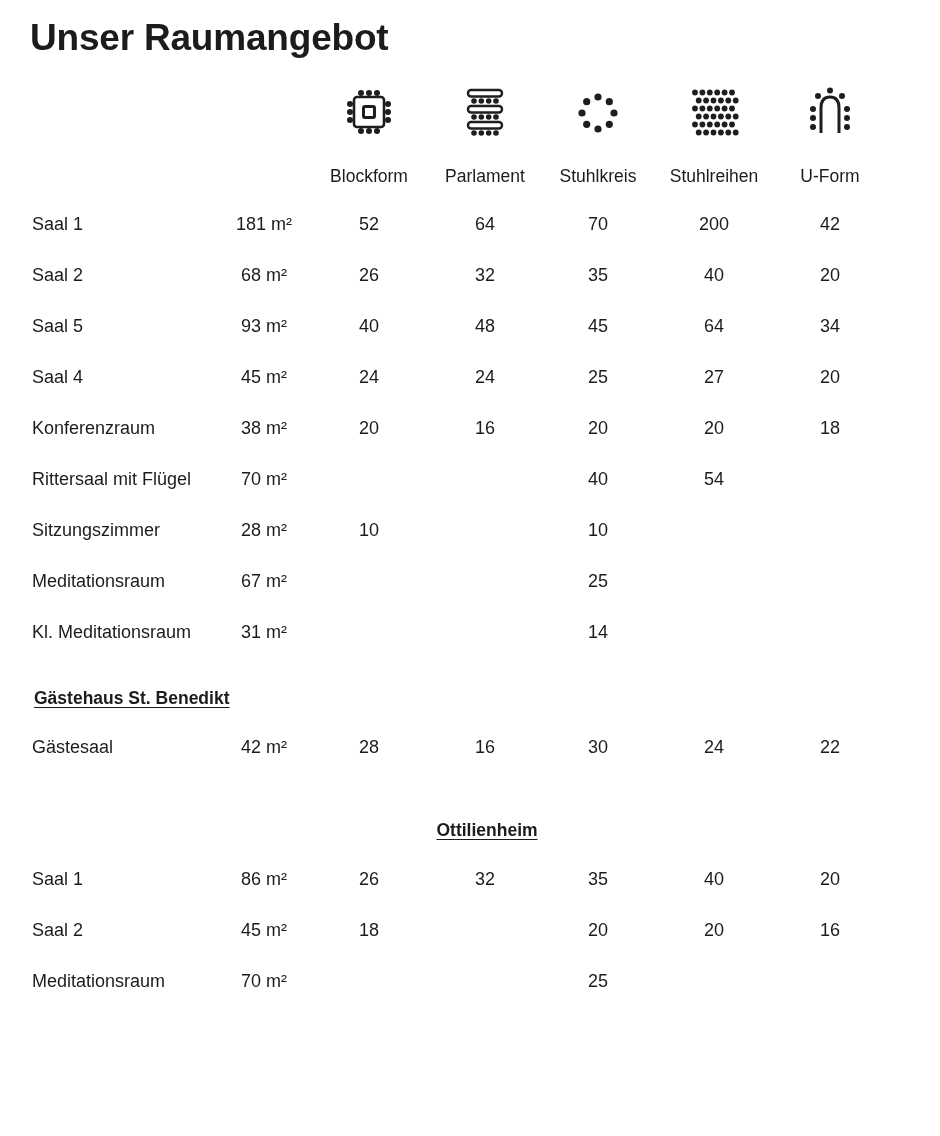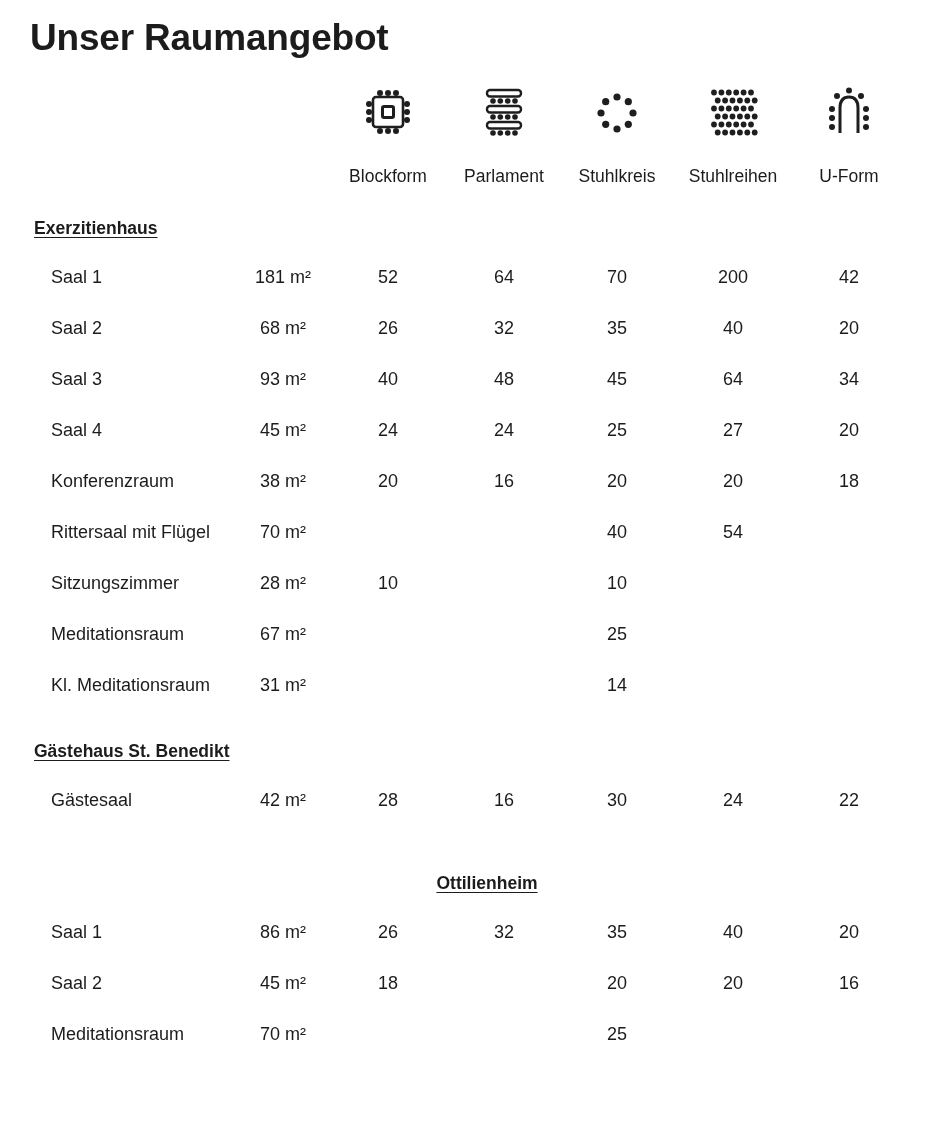--- a/index.html
+++ b/index.html
@@ -13,21 +13,21 @@
   .page-title{
     margin:22px 0 0 30px;
     font-size:37px;
     line-height:32px;
     font-weight:bold;
     letter-spacing:-0.2px;
   }
   .grid{
     display:grid;
     grid-template-columns:186px 92px 118px 114px 112px 120px 112px;
-    padding-left:51px;
+    padding-left:32px;
     box-sizing:border-box;
   }
   .icon-row{margin-top:30px;height:56px;}
   .icon-cell{display:flex;justify-content:center;align-items:center;}
   .icon-cell svg{width:56px;height:56px;display:block;}
   .label-row{margin-top:24px;height:24px;font-size:17.5px;}
   .label-cell{text-align:center;align-self:center;}
   .section-heading{
     margin:27px 0 0 34px;
     font-size:17.5px;
@@ -176,42 +176,41 @@
   <div></div>
 <div class="label-cell">Blockform</div>
     <div class="label-cell">Parlament</div>
     <div class="label-cell">Stuhlkreis</div>
     <div class="label-cell">Stuhlreihen</div>
     <div class="label-cell">U-Form</div>
   </div>
 
 <div id="sections-root">
     <div class="section">
-      <div class="section-heading">Exerzitienhaus</div>
       <div class="rows">
         <div class="grid row">
           <div class="cell-name">Saal 1</div>
           <div class="cell-size">181 m²</div>
           <div class="cell-val">52</div>
           <div class="cell-val">64</div>
           <div class="cell-val">70</div>
           <div class="cell-val">200</div>
           <div class="cell-val">42</div>
         </div>
         <div class="grid row">
           <div class="cell-name">Saal 2</div>
           <div class="cell-size">68 m²</div>
           <div class="cell-val">26</div>
           <div class="cell-val">32</div>
           <div class="cell-val">35</div>
           <div class="cell-val">40</div>
           <div class="cell-val">20</div>
         </div>
         <div class="grid row">
-          <div class="cell-name">Saal 3</div>
+          <div class="cell-name">Saal 5</div>
           <div class="cell-size">93 m²</div>
           <div class="cell-val">40</div>
           <div class="cell-val">48</div>
           <div class="cell-val">45</div>
           <div class="cell-val">64</div>
           <div class="cell-val">34</div>
         </div>
         <div class="grid row">
           <div class="cell-name">Saal 4</div>
           <div class="cell-size">45 m²</div>

